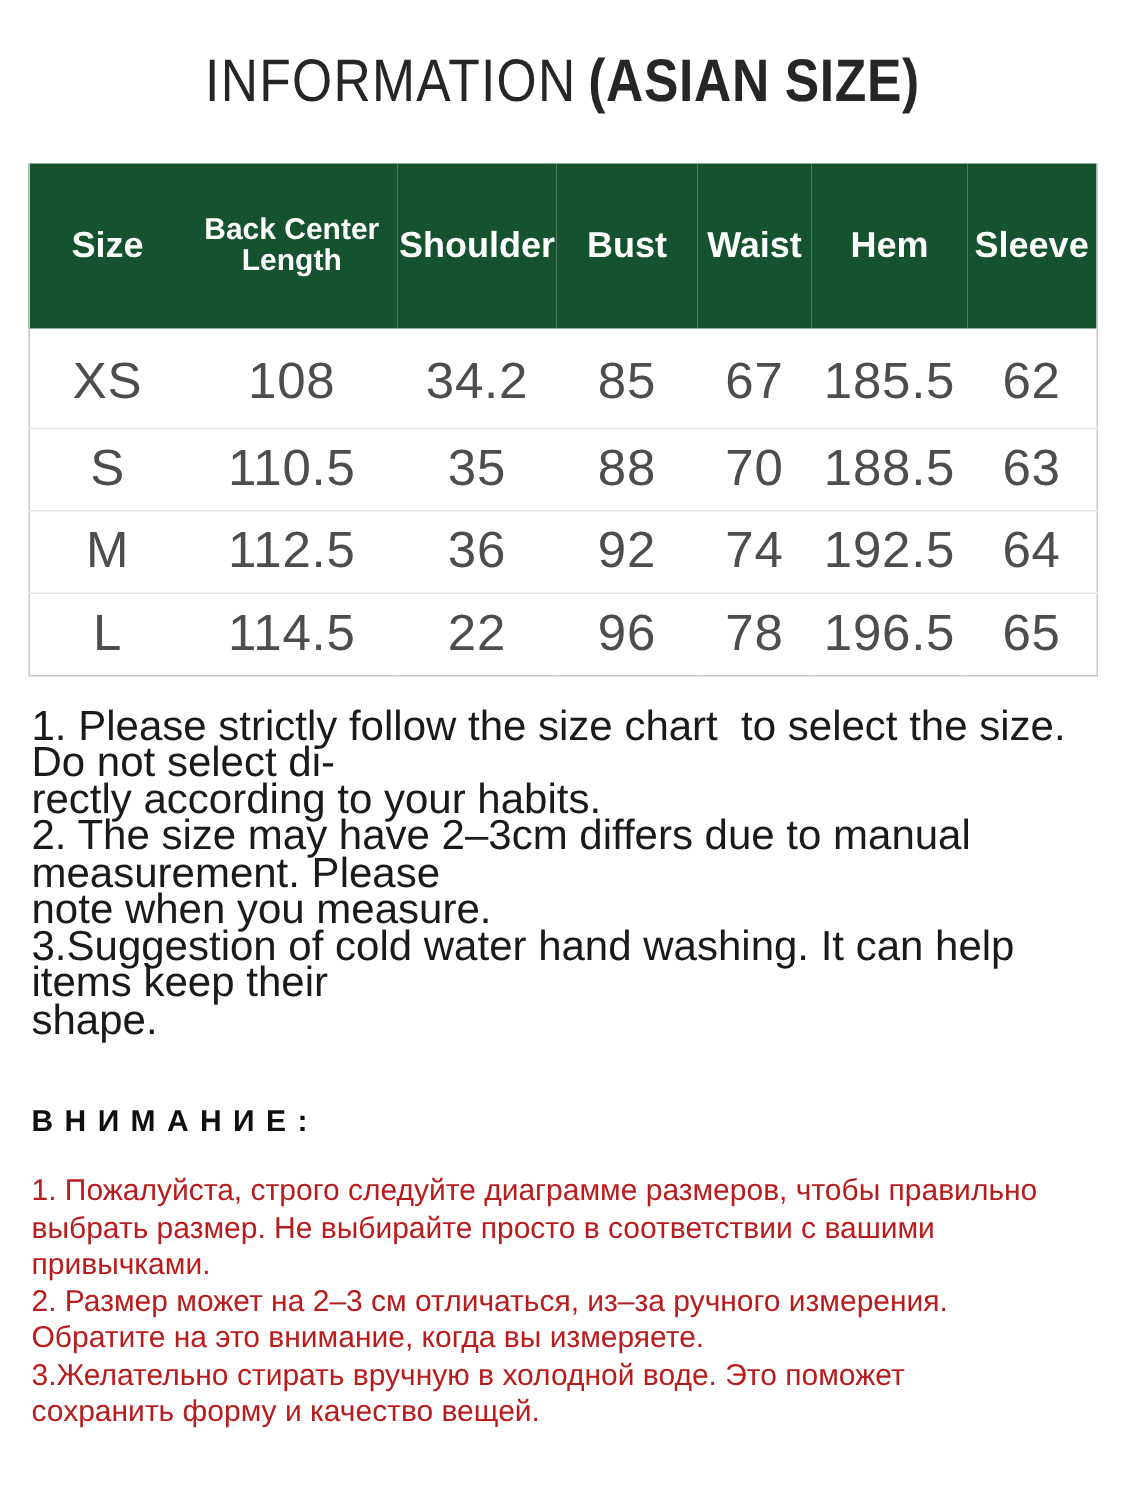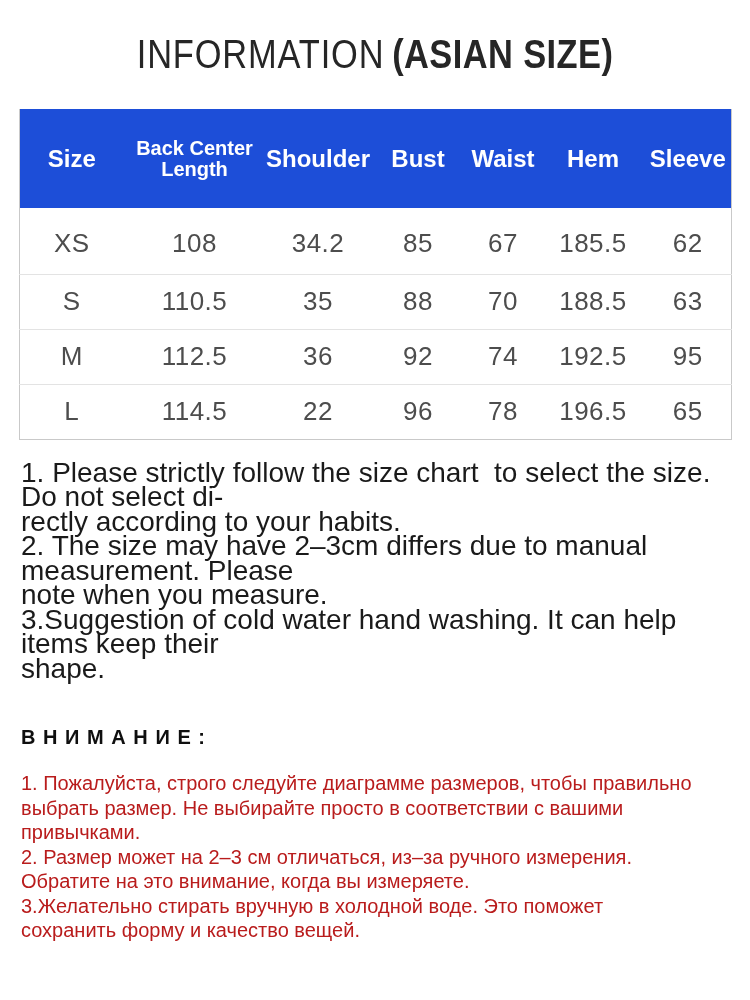--- a/index.html
+++ b/index.html
@@ -30,36 +30,36 @@
   
   .size-table {
     width: 712px;
     margin: 33px auto 0 auto;
     border-collapse: collapse;
     table-layout: fixed;
     border: 1px solid #c9c9c9;
     border-top: none;
   }
   .size-table thead th {
-    background: #1d4ed8;
+    background: #14532d;
     color: #ffffff;
-    height: 99px;
+    height: 110px;
     vertical-align: middle;
     text-align: center;
     font-size: 24px;
     font-weight: 600;
     white-space: pre-line;
     line-height: 1.05;
     border: none;
   }
   .size-table thead th:nth-child(2) { font-size: 20px; }
   .size-table tbody td {
     text-align: center;
     vertical-align: middle;
-    font-size: 26px;
+    font-size: 34px;
     font-weight: 400;
     color: #4d4d4d;
     height: 55px;
     letter-spacing: 0.5px;
   }
   .size-table tbody tr:first-child td { height: 66px; padding-top: 6px; }
   .size-table tbody tr + tr { border-top: 1px solid #e3e3e3; }
 
   
   .notes {
@@ -139,21 +139,21 @@
         <td>188.5</td>
         <td>63</td>
       </tr>
       <tr>
         <td>M</td>
         <td>112.5</td>
         <td>36</td>
         <td>92</td>
         <td>74</td>
         <td>192.5</td>
-        <td>95</td>
+        <td>64</td>
       </tr>
       <tr>
         <td>L</td>
         <td>114.5</td>
         <td>22</td>
         <td>96</td>
         <td>78</td>
         <td>196.5</td>
         <td>65</td>
       </tr>

